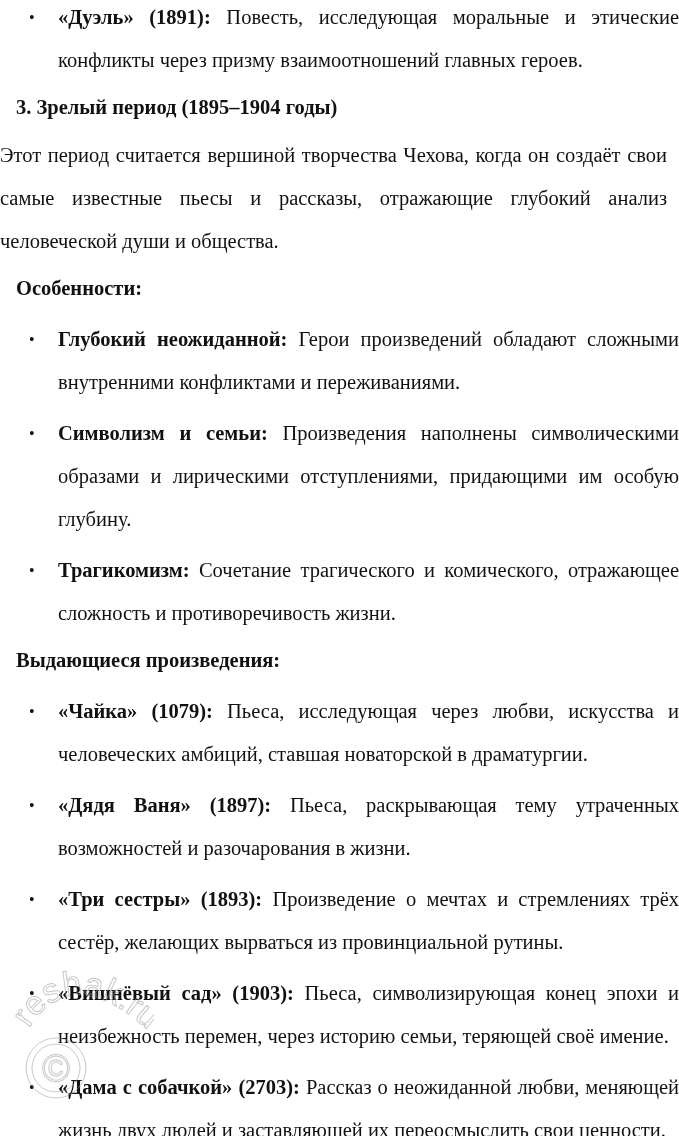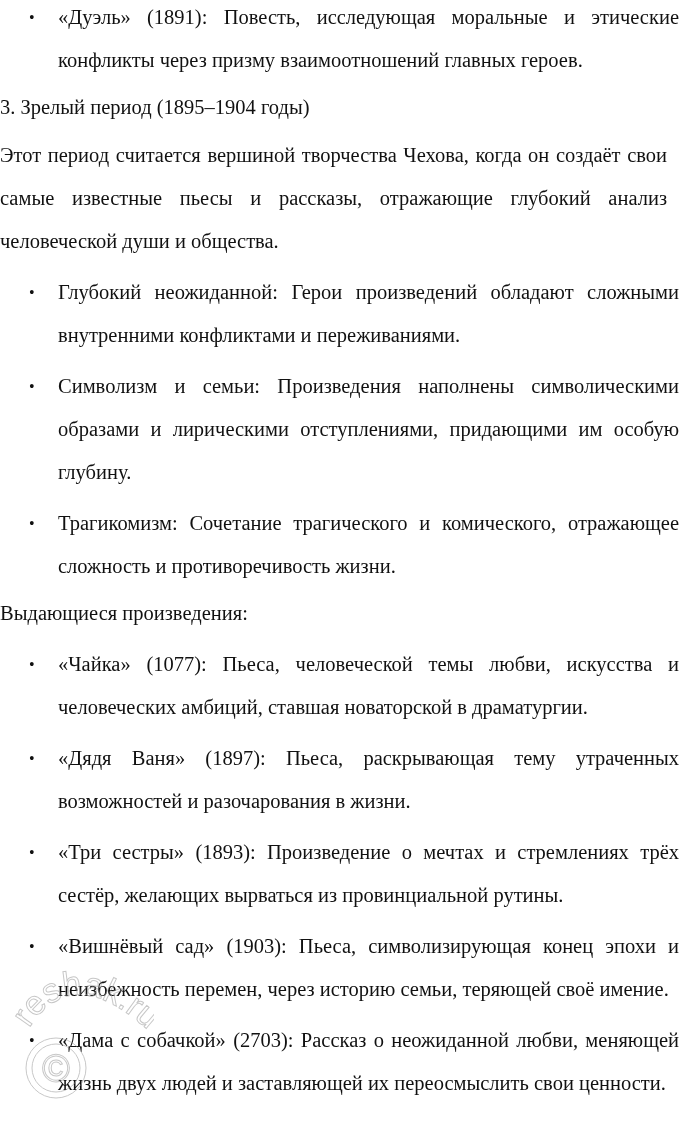--- a/index.html
+++ b/index.html
@@ -30,29 +30,30 @@
       text-align: justify;
       text-align-last: left;
     }
     .bullet-item .dot {
       position: absolute;
       left: 29px;
       top: 0;
       font-size: 16px;
     }
     .heading {
-      font-weight: normal;
+      font-weight: bold;
       padding-left: 0;
+      margin-left: 16px;
     }
     .para {
       text-align: justify;
       text-align-last: left;
       padding-right: 12px;
     }
-    .term { font-weight: normal; margin-top: 24px; }
+    .term { font-weight: bold; margin-top: 24px; }
     .watermark {
       position: absolute;
       left: 14px;
       top: 960px;
       width: 140px;
       height: 160px;
       pointer-events: none;
       opacity: 0.55;
     }
     .watermark svg text {
@@ -66,20 +67,21 @@
 
   <div class="bullet-item" style="margin-top:-4px;">
     <span class="dot">•</span>
     <span class="term">«Дуэль» (1891):</span><span> Повесть, исследующая моральные и этические конфликты через призму взаимоотношений главных героев.</span>
   </div>
 
   <div class="heading" style="margin-top:4px;">3. Зрелый период (1895–1904 годы)</div>
 
   <div class="para" style="margin-top:5px;">Этот период считается вершиной творчества Чехова, когда он создаёт свои самые известные пьесы и рассказы, отражающие глубокий анализ человеческой души и общества.</div>
 
+  <div class="heading" style="margin-top:4px;">Особенности:</div>
 
   <div style="margin-top:8px;">
     <div class="bullet-item">
       <span class="dot">•</span>
       <span class="term">Глубокий неожиданной:</span><span> Герои произведений обладают сложными внутренними конфликтами и переживаниями.</span>
     </div>
     <div class="bullet-item" style="margin-top:8px;">
       <span class="dot">•</span>
       <span class="term">Символизм и семьи:</span><span> Произведения наполнены символическими образами и лирическими отступлениями, придающими им особую глубину.</span>
     </div>
@@ -87,21 +89,21 @@
       <span class="dot">•</span>
       <span class="term">Трагикомизм:</span><span> Сочетание трагического и комического, отражающее сложность и противоречивость жизни.</span>
     </div>
   </div>
 
   <div class="heading" style="margin-top:4px;">Выдающиеся произведения:</div>
 
   <div style="margin-top:8px;">
     <div class="bullet-item">
       <span class="dot">•</span>
-      <span class="term">«Чайка» (1077):</span><span> Пьеса, человеческой темы любви, искусства и человеческих амбиций, ставшая новаторской в драматургии.</span>
+      <span class="term">«Чайка» (1079):</span><span> Пьеса, исследующая через любви, искусства и человеческих амбиций, ставшая новаторской в драматургии.</span>
     </div>
     <div class="bullet-item" style="margin-top:8px;">
       <span class="dot">•</span>
       <span class="term">«Дядя Ваня» (1897):</span><span> Пьеса, раскрывающая тему утраченных возможностей и разочарования в жизни.</span>
     </div>
     <div class="bullet-item" style="margin-top:8px;">
       <span class="dot">•</span>
       <span class="term">«Три сестры» (1893):</span><span> Произведение о мечтах и стремлениях трёх сестёр, желающих вырваться из провинциальной рутины.</span>
     </div>
     <div class="bullet-item" style="margin-top:8px;">

